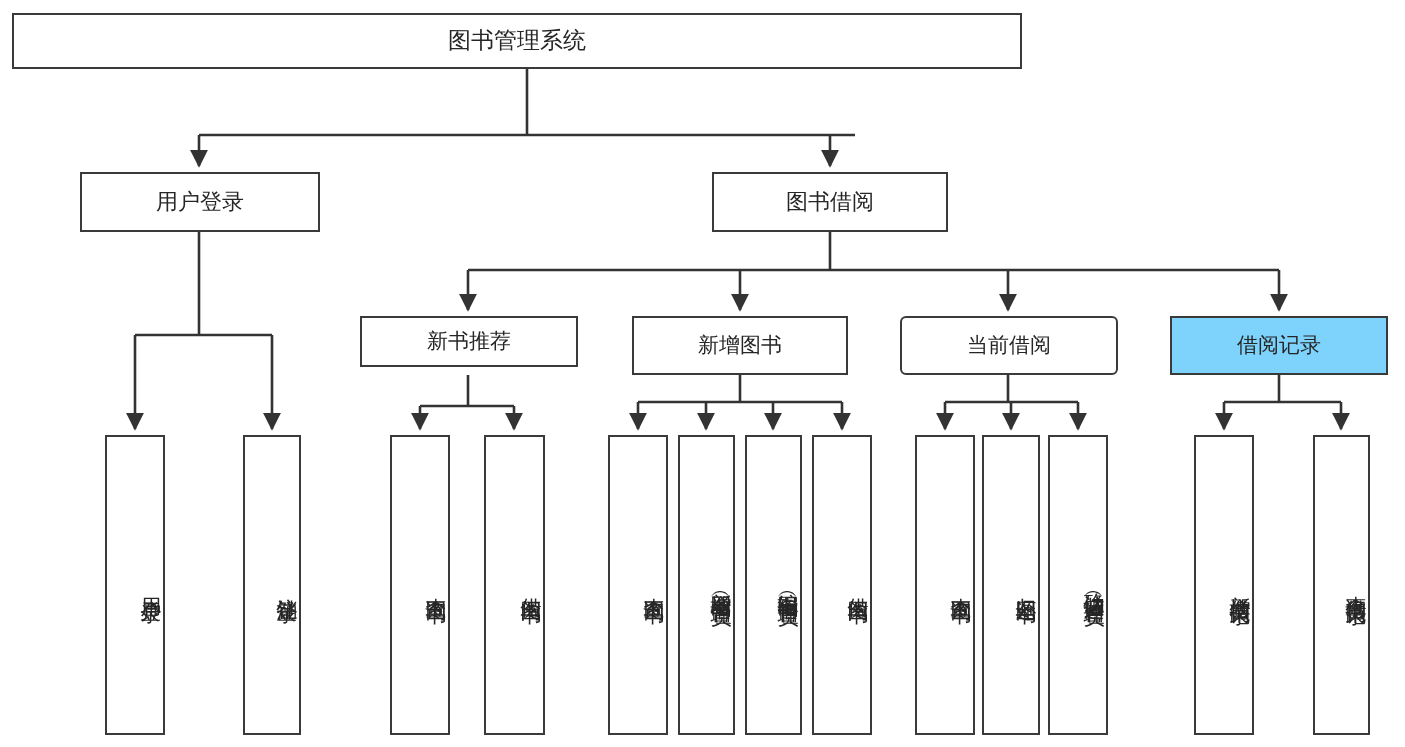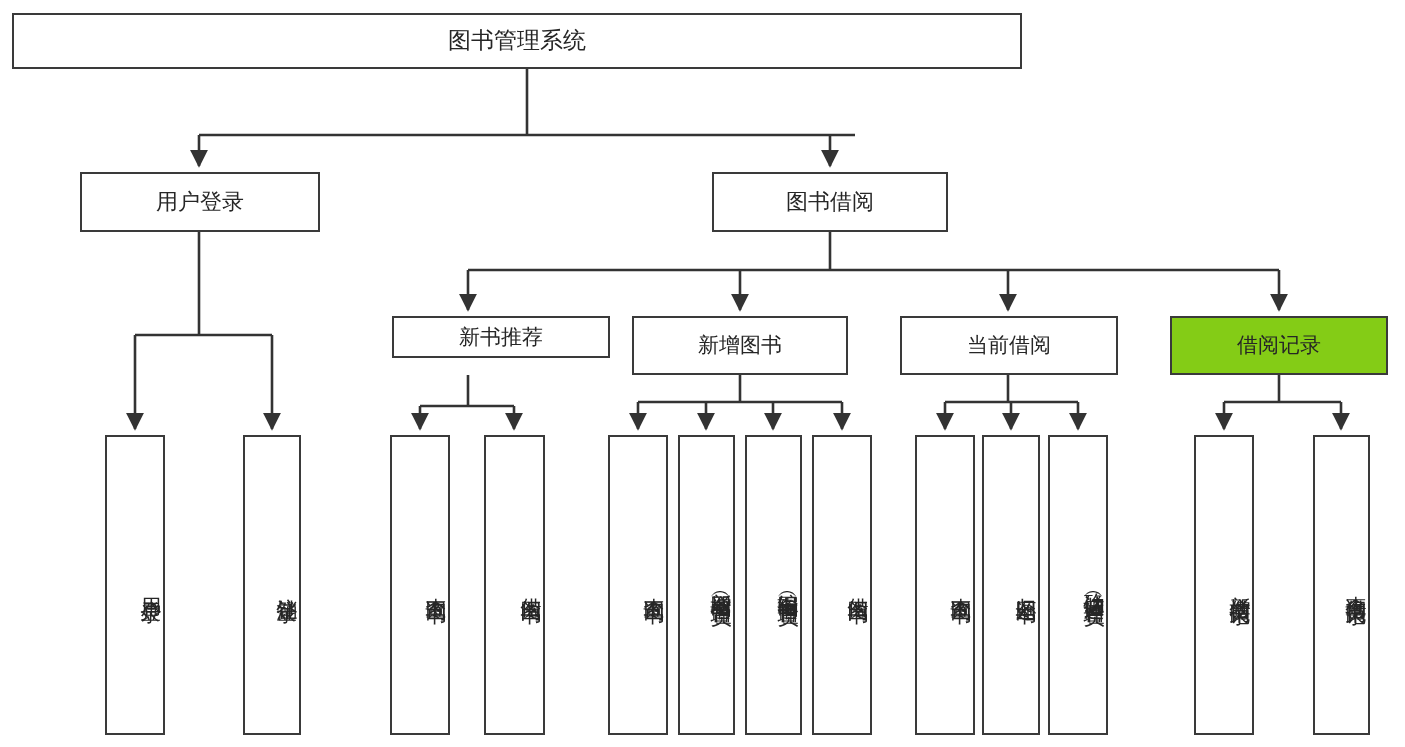--- a/index.html
+++ b/index.html
@@ -125,24 +125,24 @@
       <path d="M 1224 402 L 1224 429" marker-end="url(#arrow)"></path>
       <path d="M 1341 402 L 1341 429" marker-end="url(#arrow)"></path>
     </g>
   </svg>
 
   <div class="node root" id="node-root" style="left: 12px; top: 13px; width: 1010px; height: 56px; border-color: rgb(58, 58, 58); background: rgb(255, 255, 255); color: rgb(38, 38, 38);">图书管理系统</div>
 
   <div class="node level2" id="node-l2-0" style="left: 80px; top: 172px; width: 240px; height: 60px; border-color: rgb(58, 58, 58); background: rgb(255, 255, 255); color: rgb(38, 38, 38);">用户登录</div>
   <div class="node level2" id="node-l2-1" style="left: 712px; top: 172px; width: 236px; height: 60px; border-color: rgb(58, 58, 58); background: rgb(255, 255, 255); color: rgb(38, 38, 38);">图书借阅</div>
 
-  <div class="node level3" id="node-l3-0" style="left: 360px; top: 316px; width: 218px; height: 42px; border-color: rgb(58, 58, 58); background: rgb(255, 255, 255); color: rgb(38, 38, 38); margin-left: 32px;">新书推荐</div>
+  <div class="node level3" id="node-l3-0" style="left: 360px; top: 316px; width: 218px; height: 51px; border-color: rgb(58, 58, 58); background: rgb(255, 255, 255); color: rgb(38, 38, 38);">新书推荐</div>
   <div class="node level3" id="node-l3-1" style="left: 632px; top: 316px; width: 216px; height: 59px; border-color: rgb(58, 58, 58); background: rgb(255, 255, 255); color: rgb(38, 38, 38);">新增图书</div>
-  <div class="node level3" id="node-l3-2" style="left: 900px; top: 316px; width: 218px; height: 59px; border-color: rgb(58, 58, 58); background: rgb(255, 255, 255); color: rgb(38, 38, 38);">当前借阅</div>
-  <div class="node level3" id="node-l3-3" style="left: 1170px; top: 316px; width: 218px; height: 59px; border-color: rgb(58, 58, 58); background: #84cc16; color: rgb(38, 38, 38);">借阅记录</div>
+  <div class="node level3" id="node-l3-2" style="left: 900px; top: 316px; width: 218px; height: 59px; border-color: rgb(58, 58, 58); background: rgb(255, 255, 255); color: rgb(38, 38, 38); border-radius: 6px;">当前借阅</div>
+  <div class="node level3" id="node-l3-3" style="left: 1170px; top: 316px; width: 218px; height: 59px; border-color: rgb(58, 58, 58); background: #7dd3fc; color: rgb(38, 38, 38);">借阅记录</div>
 
   <div class="node leaf" id="node-leaf-0" style="left: 105px; top: 435px; width: 60px; height: 300px; border-color: rgb(58, 58, 58); background: rgb(255, 255, 255); color: rgb(38, 38, 38);">
       <span class="leaf-text">用户登录</span>
     </div>
   <div class="node leaf" id="node-leaf-1" style="left: 243px; top: 435px; width: 58px; height: 300px; border-color: rgb(58, 58, 58); background: rgb(255, 255, 255); color: rgb(38, 38, 38);">
       <span class="leaf-text">注销登录</span>
     </div>
   <div class="node leaf" id="node-leaf-2" style="left: 390px; top: 435px; width: 60px; height: 300px; border-color: rgb(58, 58, 58); background: rgb(255, 255, 255); color: rgb(38, 38, 38);">
       <span class="leaf-text">查询图书</span>
     </div>

